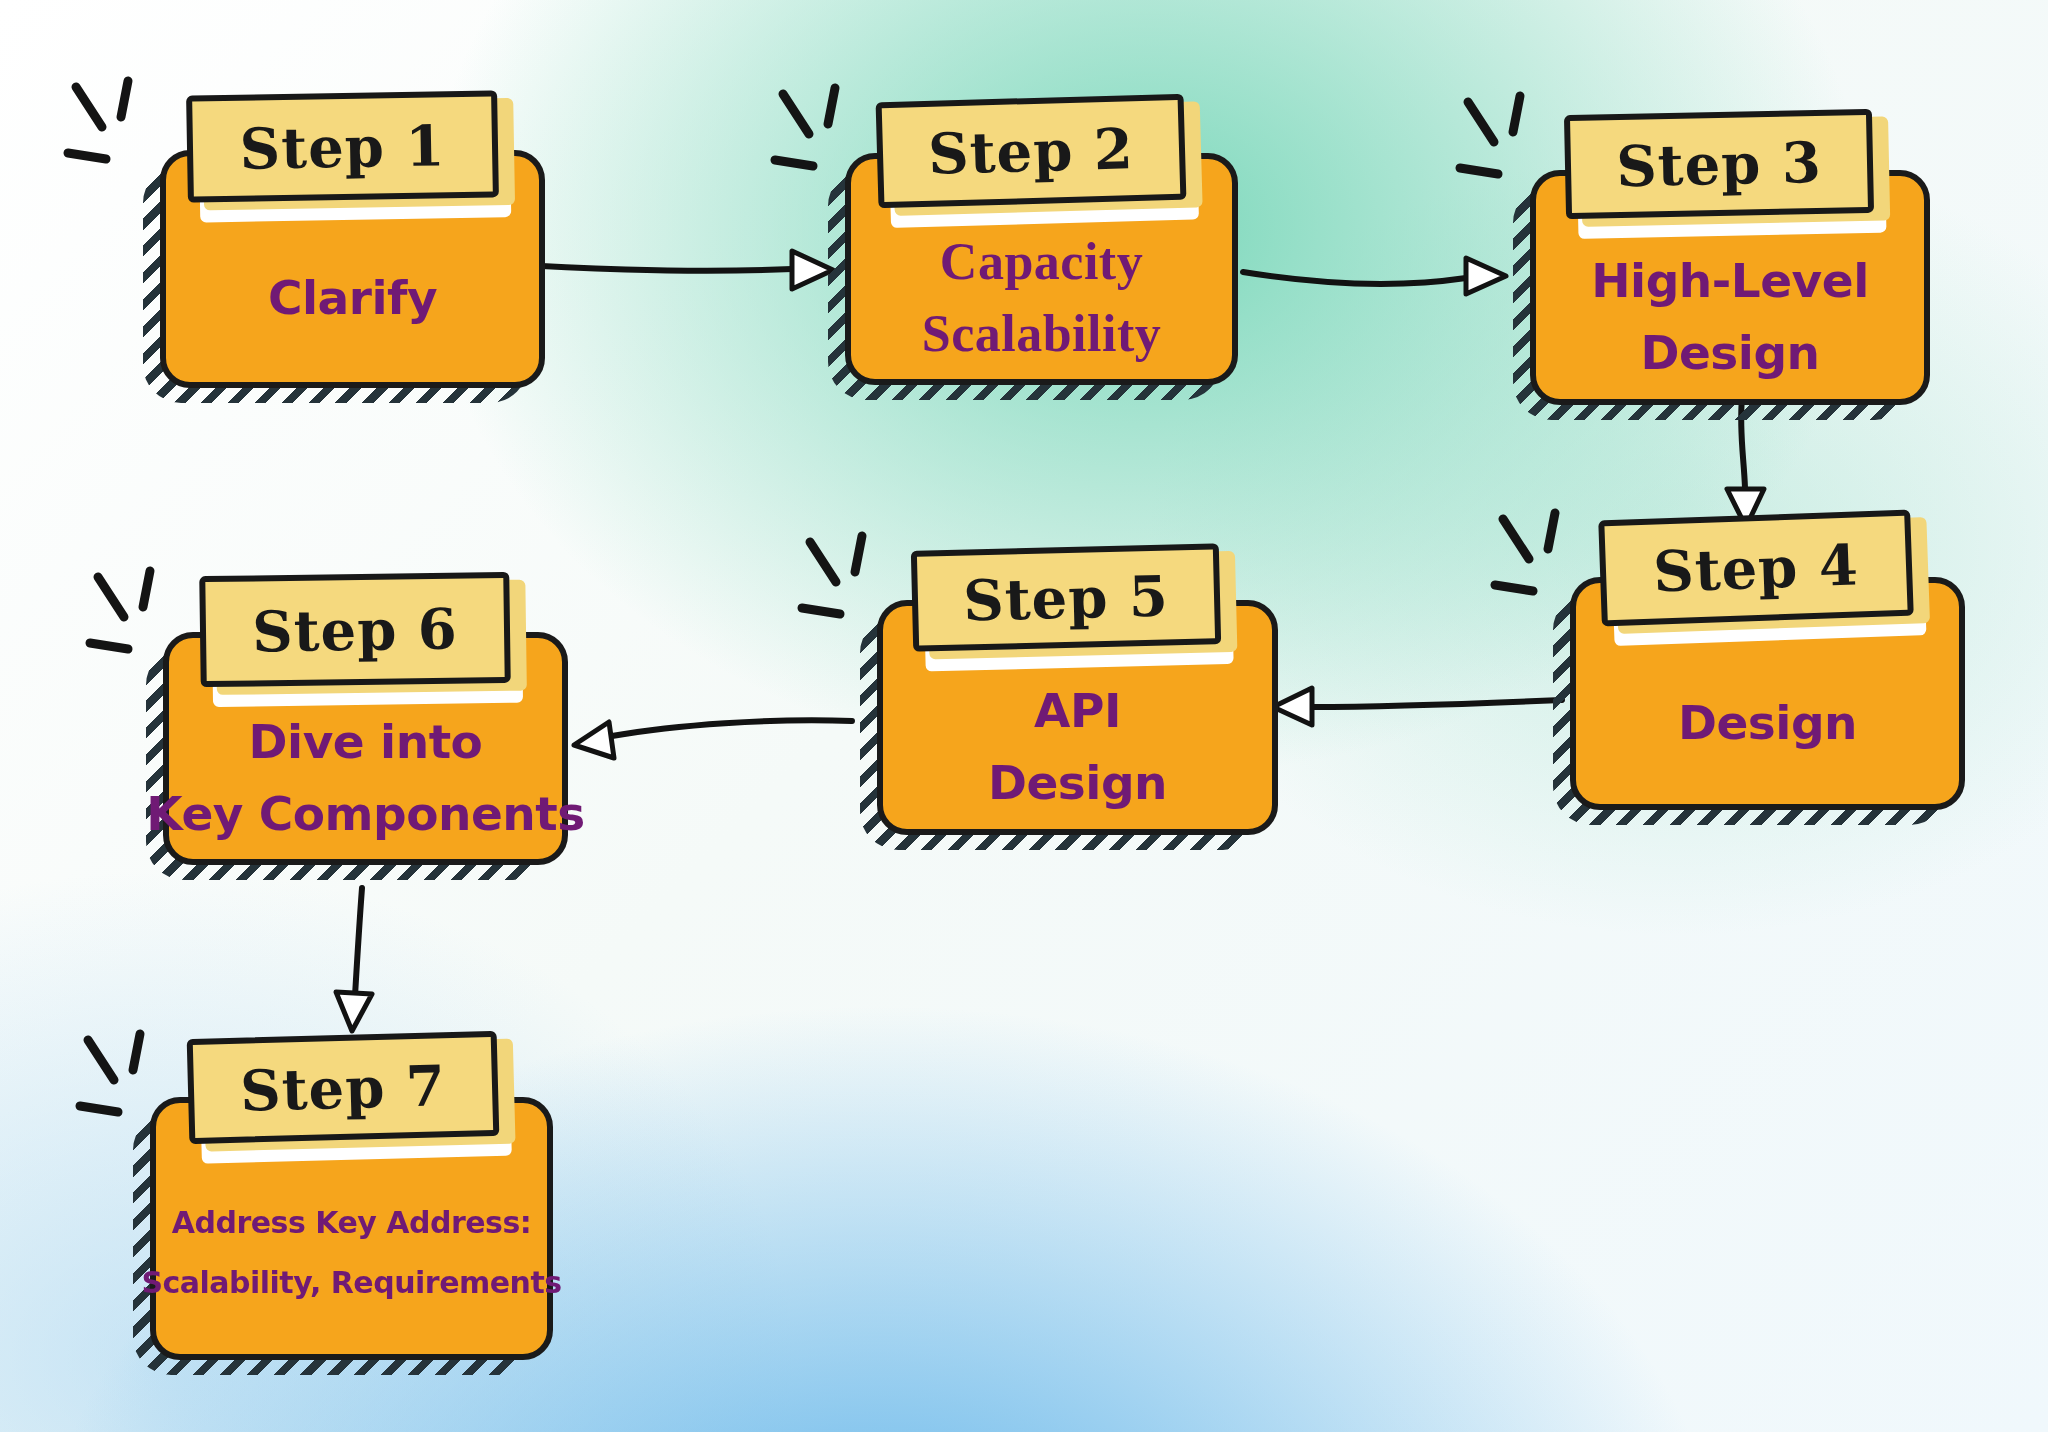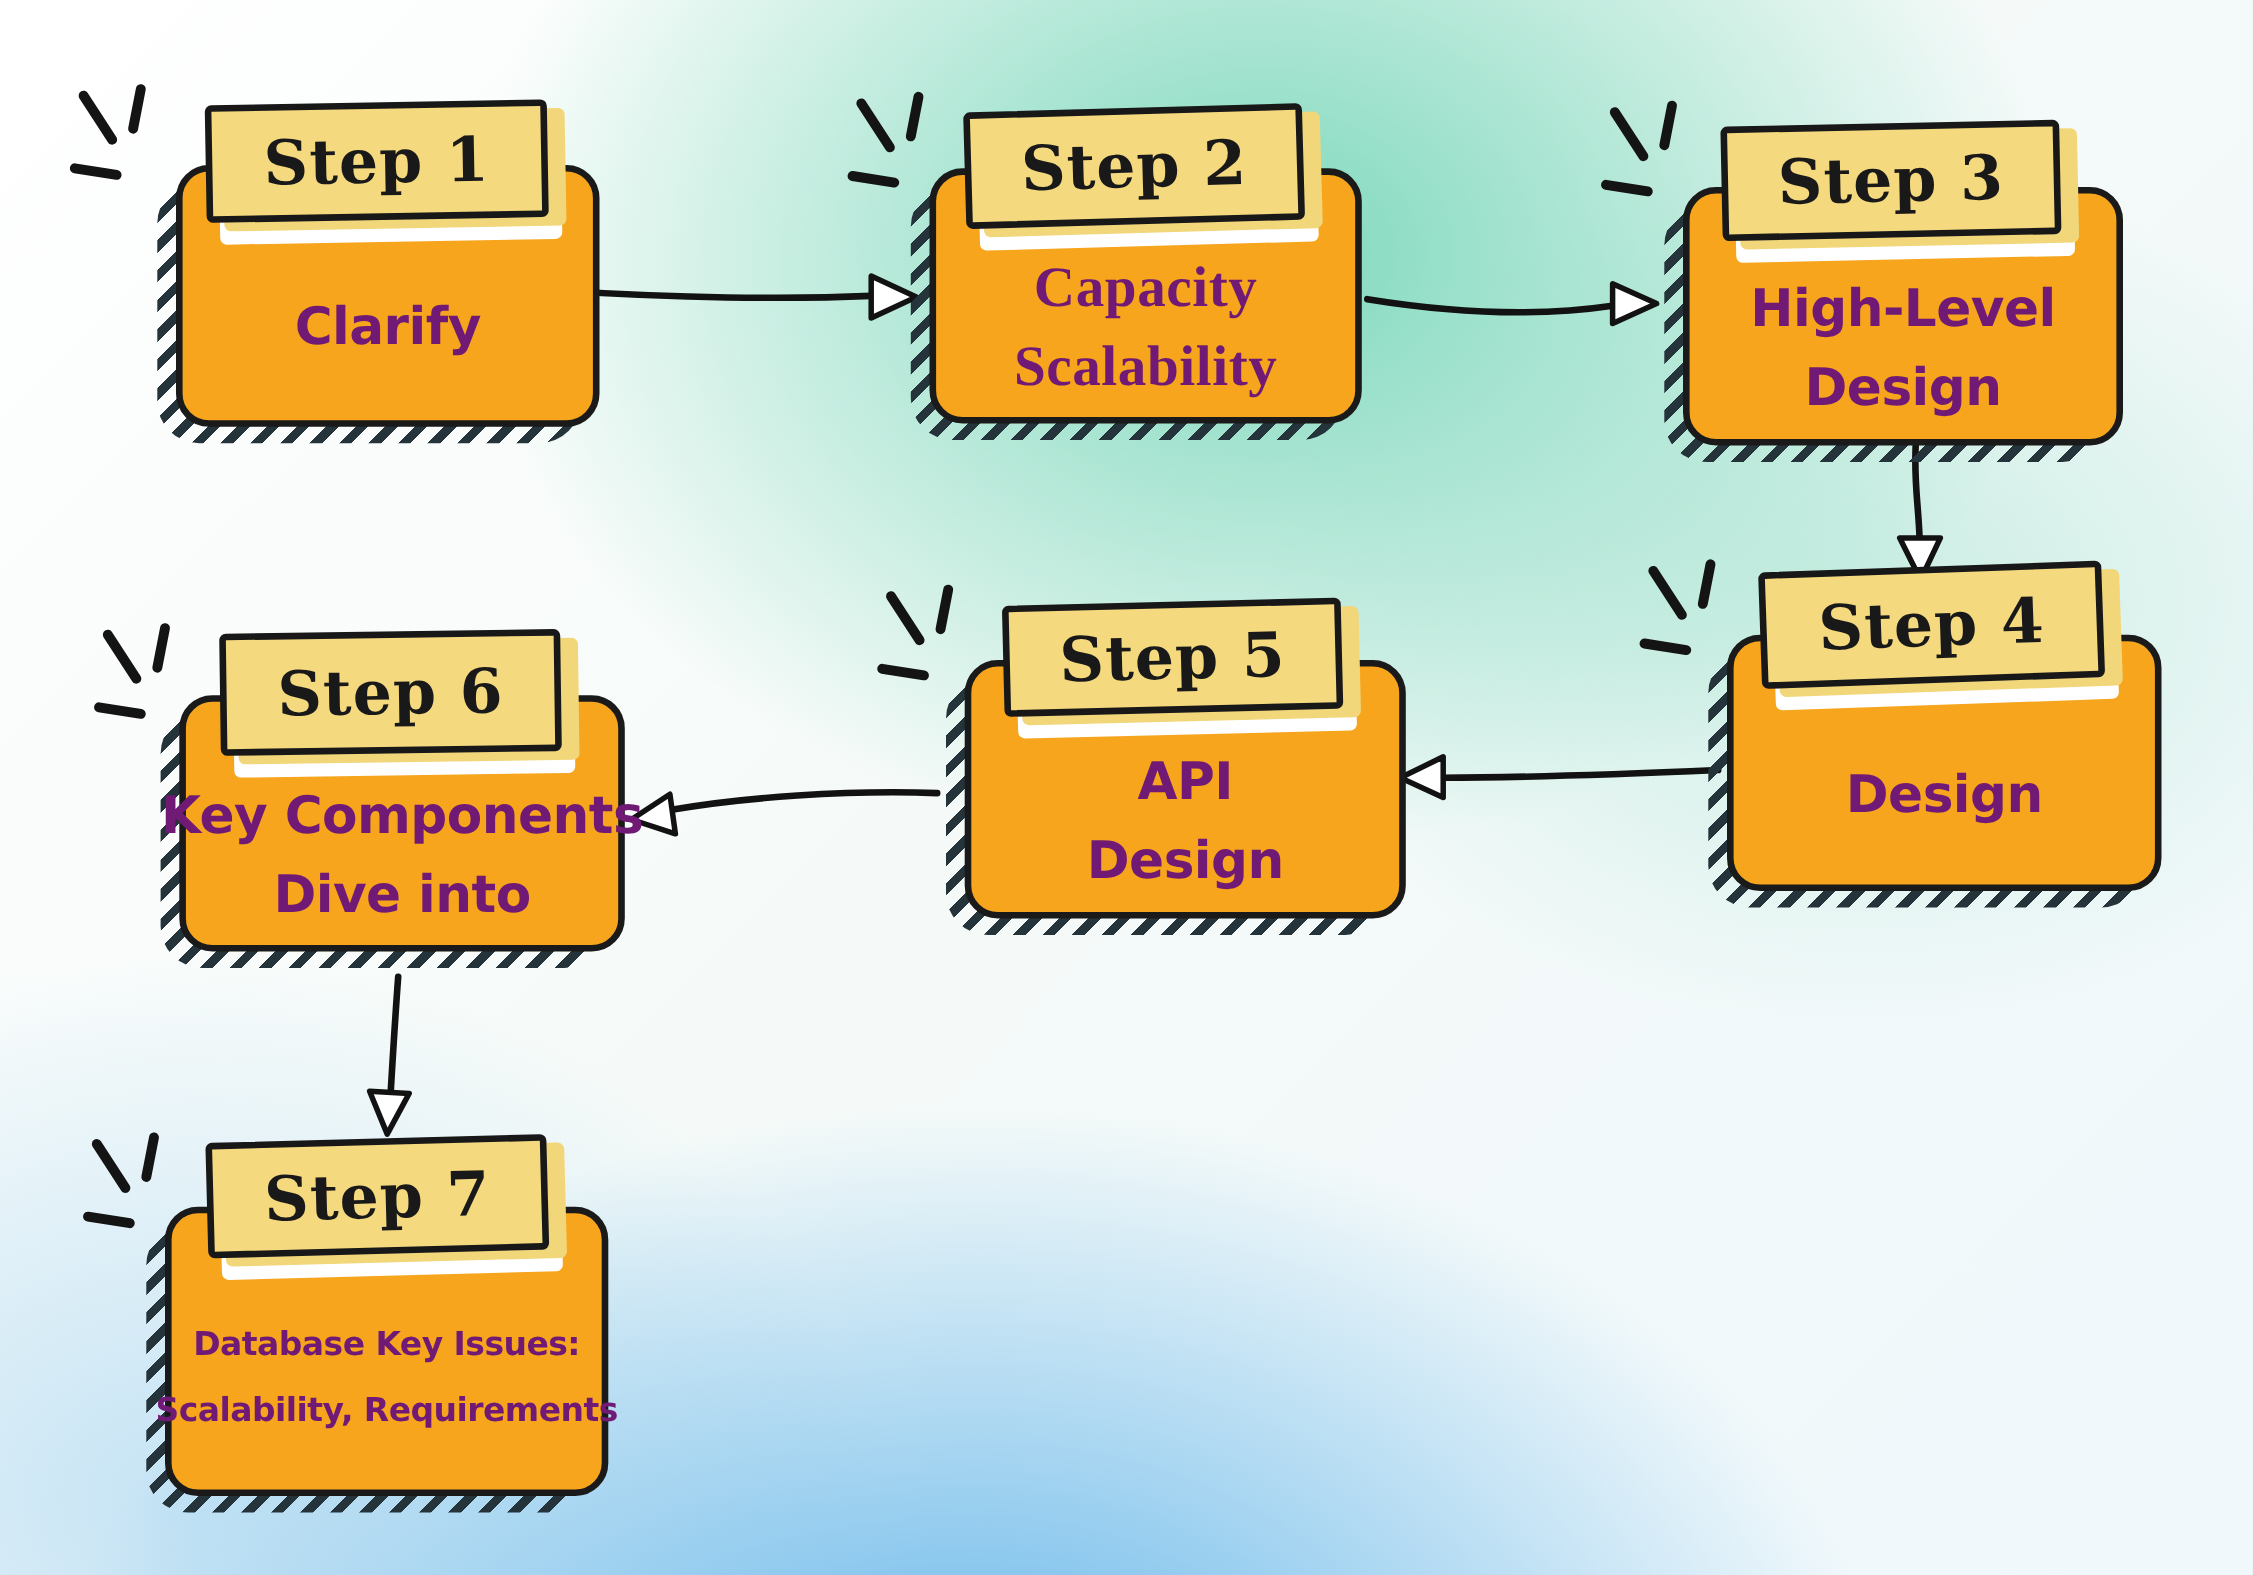--- a/index.html
+++ b/index.html
@@ -195,31 +195,31 @@
       <div class="line">API</div>
       <div class="line">Design</div>
     </div>
     <div class="tab" style="left:35px;top:-53px;width:308px;height:101px;transform:rotate(-1.4deg);">
       <span>Step 5</span>
     </div>
   </div>
 
   <div class="step" style="left:163px;top:632px;width:405px;height:233px;">
     <div class="body">
+      <div class="line">Dive into</div>
       <div class="line">Key Components</div>
-      <div class="line">Dive into</div>
     </div>
     <div class="tab" style="left:37px;top:-58px;width:310px;height:111px;transform:rotate(-0.8deg);">
       <span>Step 6</span>
     </div>
   </div>
 
   <div class="step small" style="left:150px;top:1097px;width:403px;height:263px;">
     <div class="body">
-      <div class="line">Database Key Issues:</div>
+      <div class="line">Address Key Address:</div>
       <div class="line">Scalability, Requirements</div>
     </div>
     <div class="tab" style="left:38px;top:-62px;width:310px;height:105px;transform:rotate(-1.5deg);">
       <span>Step 7</span>
     </div>
   </div>
 
 </div>
 
 </body></html>

